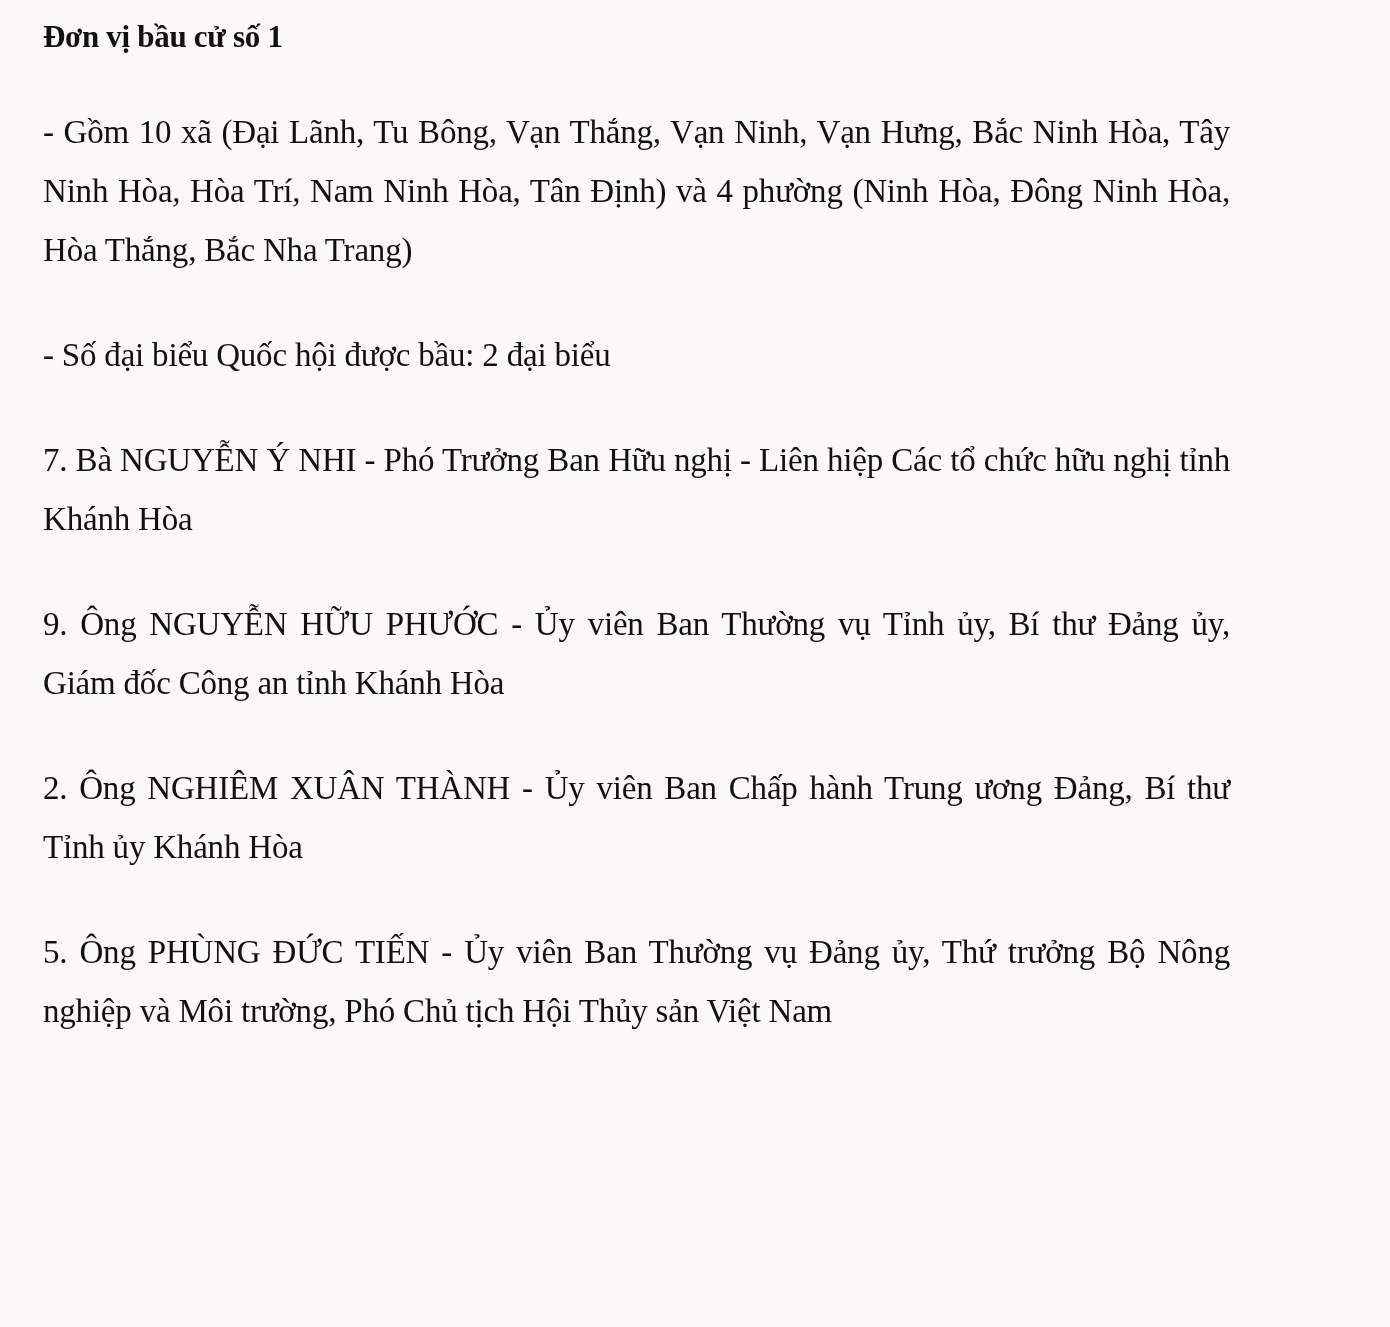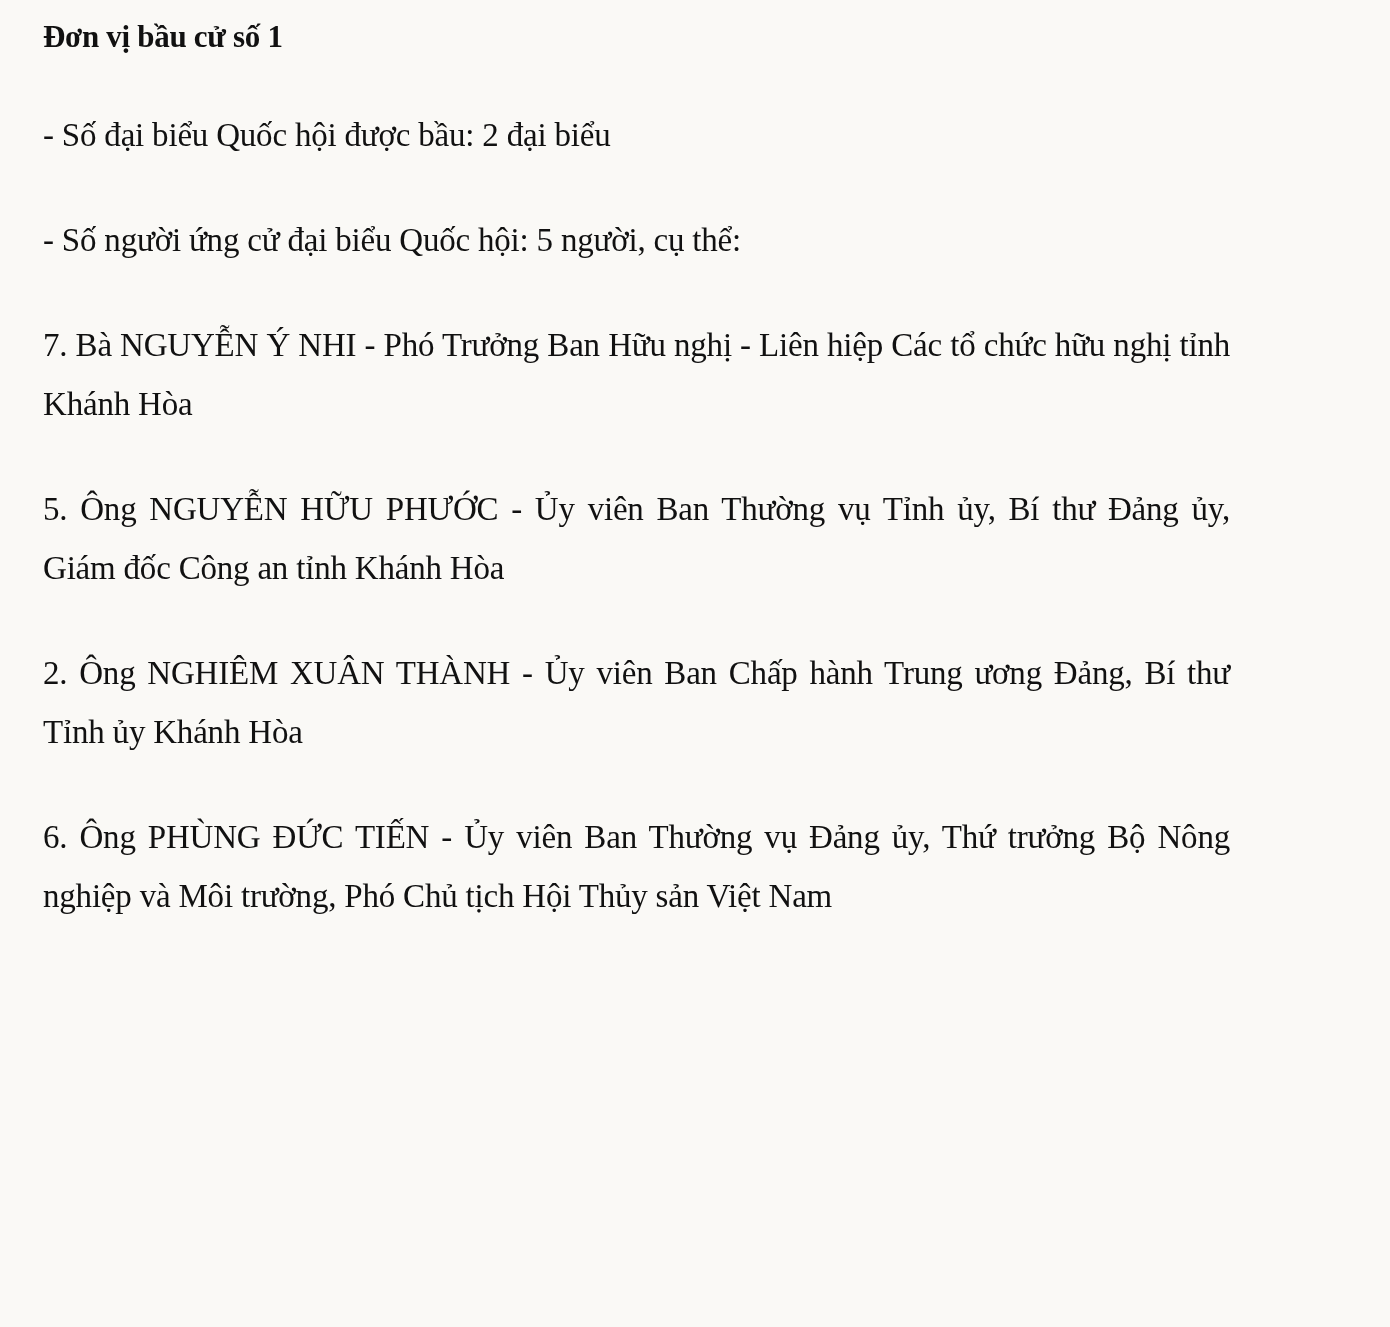--- a/index.html
+++ b/index.html
@@ -37,24 +37,24 @@
     }
     .gap-first { margin-top: 43px; }
     .gap { margin-top: 46px; }
   </style>
 </head>
 <body>
 
 <main class="article">
   <h2 class="heading">Đơn vị bầu cử số 1</h2>
 
+  <p class="para gap-first">- Gồm 10 xã (Đại Lãnh, Tu Bông, Vạn Thắng, Vạn Ninh, Vạn Hưng, Bắc Ninh Hòa, Tây Ninh Hòa, Hòa Trí, Nam Ninh Hòa, Tân Định) và 4 phường (Ninh Hòa, Đông Ninh Hòa, Hòa Thắng, Bắc Nha Trang)</p>
 
   <p class="para gap">- Số đại biểu Quốc hội được bầu: 2 đại biểu</p>
 
-  <p class="para gap">- Số người ứng cử đại biểu Quốc hội: 5 người, cụ thể:</p>
 
   <div>
     <p class="para gap">7. Bà NGUYỄN Ý NHI - Phó Trưởng Ban Hữu nghị - Liên hiệp Các tổ chức hữu nghị tỉnh Khánh Hòa</p>
-    <p class="para gap">5. Ông NGUYỄN HỮU PHƯỚC - Ủy viên Ban Thường vụ Tỉnh ủy, Bí thư Đảng ủy, Giám đốc Công an tỉnh Khánh Hòa</p>
+    <p class="para gap">9. Ông NGUYỄN HỮU PHƯỚC - Ủy viên Ban Thường vụ Tỉnh ủy, Bí thư Đảng ủy, Giám đốc Công an tỉnh Khánh Hòa</p>
     <p class="para gap">2. Ông NGHIÊM XUÂN THÀNH - Ủy viên Ban Chấp hành Trung ương Đảng, Bí thư Tỉnh ủy Khánh Hòa</p>
-    <p class="para gap">6. Ông PHÙNG ĐỨC TIẾN - Ủy viên Ban Thường vụ Đảng ủy, Thứ trưởng Bộ Nông nghiệp và Môi trường, Phó Chủ tịch Hội Thủy sản Việt Nam</p>
+    <p class="para gap">5. Ông PHÙNG ĐỨC TIẾN - Ủy viên Ban Thường vụ Đảng ủy, Thứ trưởng Bộ Nông nghiệp và Môi trường, Phó Chủ tịch Hội Thủy sản Việt Nam</p>
   </div>
 </main>
 
 </body></html>

